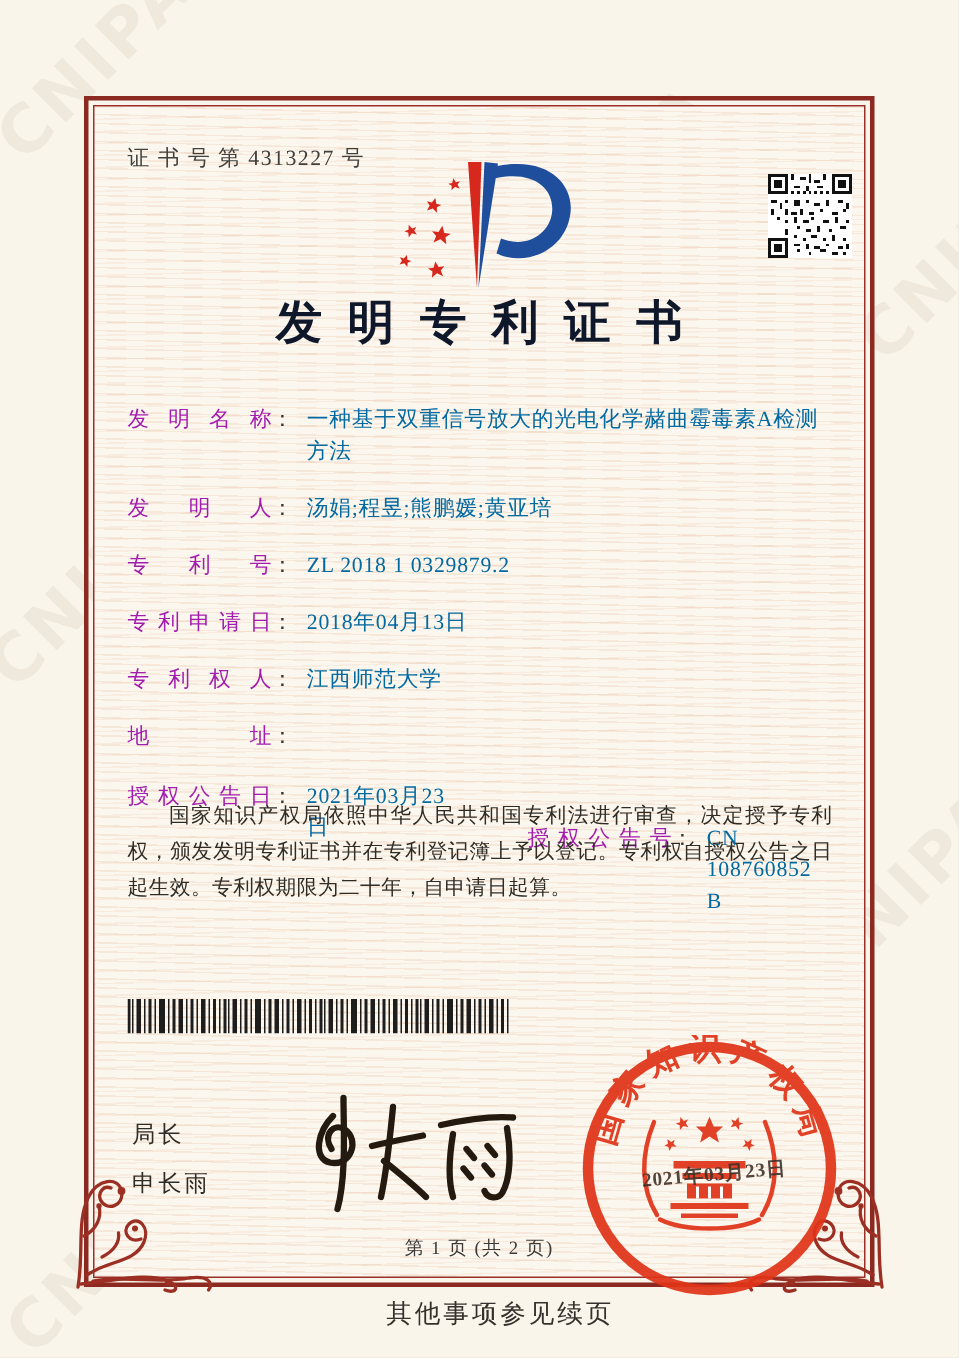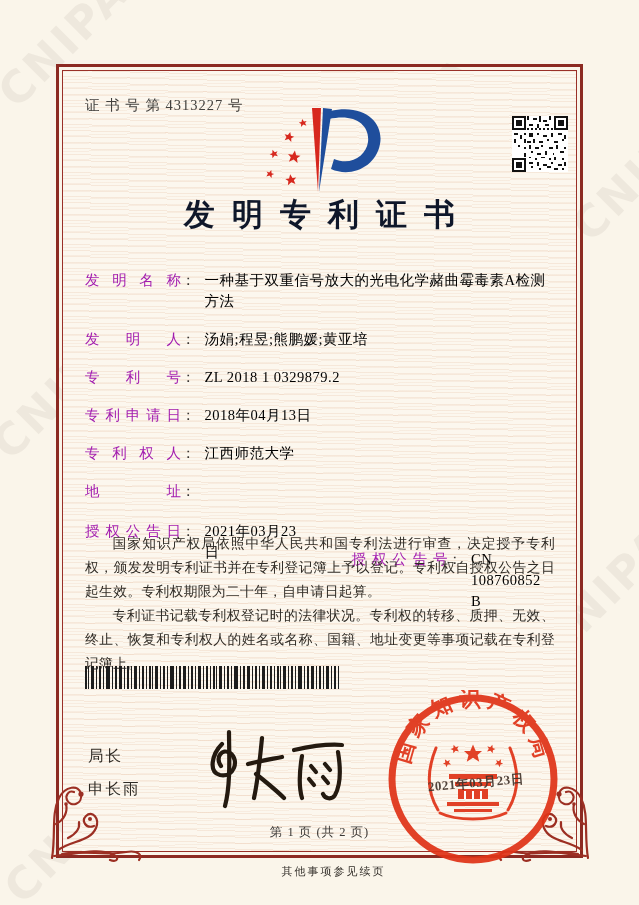--- a/index.html
+++ b/index.html
@@ -37,38 +37,38 @@
     font-size:31px; font-weight:bold; color:#0f172a;
     letter-spacing:0.55em; text-indent:0.55em;
   }
   .fields{ position:absolute; left:85px; top:270px; width:470px; }
   .field-row{ display:flex; margin-bottom:17px; font-size:14.5px; line-height:21px; }
   .f-label{
     display:inline-block; width:96px; flex:0 0 96px;
     text-align:justify; text-align-last:justify; color:#a21caf;
   }
   .f-colon{ flex:0 0 auto; }
-  .f-value{ margin-left:9px; color:#000000; letter-spacing:.5px; }
+  .f-value{ margin-left:9px; color:#0369a1; letter-spacing:.5px; }
   .grant-row{ display:flex; font-size:14.5px; line-height:21px; margin-top:19px; }
   .grant-right{ display:flex; margin-left:52px;margin-top:28px; }
   .paras{ position:absolute; left:85px; top:532px; width:470px; font-size:13.8px;
     line-height:24px; color:#2f2b25; text-align:justify; }
   .paras p{ text-indent:2em; letter-spacing:.3px; }
   .barcode{ position:absolute; left:85px; top:666px; width:256px; height:23px; }
   .director{ position:absolute; left:88px; top:746px; font-size:15.5px; color:#2f2b25; }
   .director div{ margin-bottom:12px; letter-spacing:2px; }
   .sig{ position:absolute; left:192px; top:724px; width:160px; height:86px; }
   .seal{ position:absolute; left:384px; top:690px; width:178px; height:178px; z-index:4; opacity:.93; }
   .seal-date{
     position:absolute; left:392px; top:774px; width:168px; z-index:5;
     text-align:center; font-size:13px; font-weight:bold; color:#40322a;
     transform:rotate(-5deg); letter-spacing:.5px; opacity:.9;
   }
   .page-no{ position:absolute; left:0; right:0; top:824px; text-align:center; font-size:12.5px; color:#3b3835; letter-spacing:1px; }
-  .footer-note{ position:absolute; left:0; right:0; top:864px; text-align:center; font-size:11px; color:#34302b; letter-spacing:2px; z-index:3;padding-left:28px; }
+  .footer-note{ position:absolute; left:0; right:0; top:864px; text-align:center; font-size:17px; color:#34302b; letter-spacing:2px; z-index:3;padding-left:28px; }
   .corner{ position:absolute; width:118px; height:98px; z-index:4; }
   .corner.bl{ left:46px; top:764px; }
   .corner.br{ left:476px; top:764px; transform:scaleX(-1); }
 </style>
 </head>
 <body>
 
 <div class="page">
 
   <div class="wm" style="left:-18px; top:16px;">CNIPA</div>
@@ -224,21 +224,20 @@
         <span class="grant-right">
           <span class="f-label">授权公告号</span>
             <span class="f-colon">：</span>
           <span class="f-value">CN 108760852 B</span>
         </span>
       </div>
     </div>
 
     <div class="paras">
       <p>国家知识产权局依照中华人民共和国专利法进行审查，决定授予专利权，颁发发明专利证书并在专利登记簿上予以登记。专利权自授权公告之日起生效。专利权期限为二十年，自申请日起算。</p>
-      <p>专利证书记载专利权登记时的法律状况。专利权的转移、质押、无效、终止、恢复和专利权人的姓名或名称、国籍、地址变更等事项记载在专利登记簿上。</p>
     </div>
 
     <svg class="barcode" viewBox="0 0 256 23" preserveAspectRatio="none">
       <g id="bars" fill="#1d1d1d">
         <rect x="0" width="2" height="23"></rect>
           <rect x="3" width="1" height="23"></rect>
           <rect x="6" width="3" height="23"></rect>
           <rect x="11" width="1" height="23"></rect>
         <rect x="14" width="2" height="23"></rect>
           <rect x="18" width="1" height="23"></rect>

